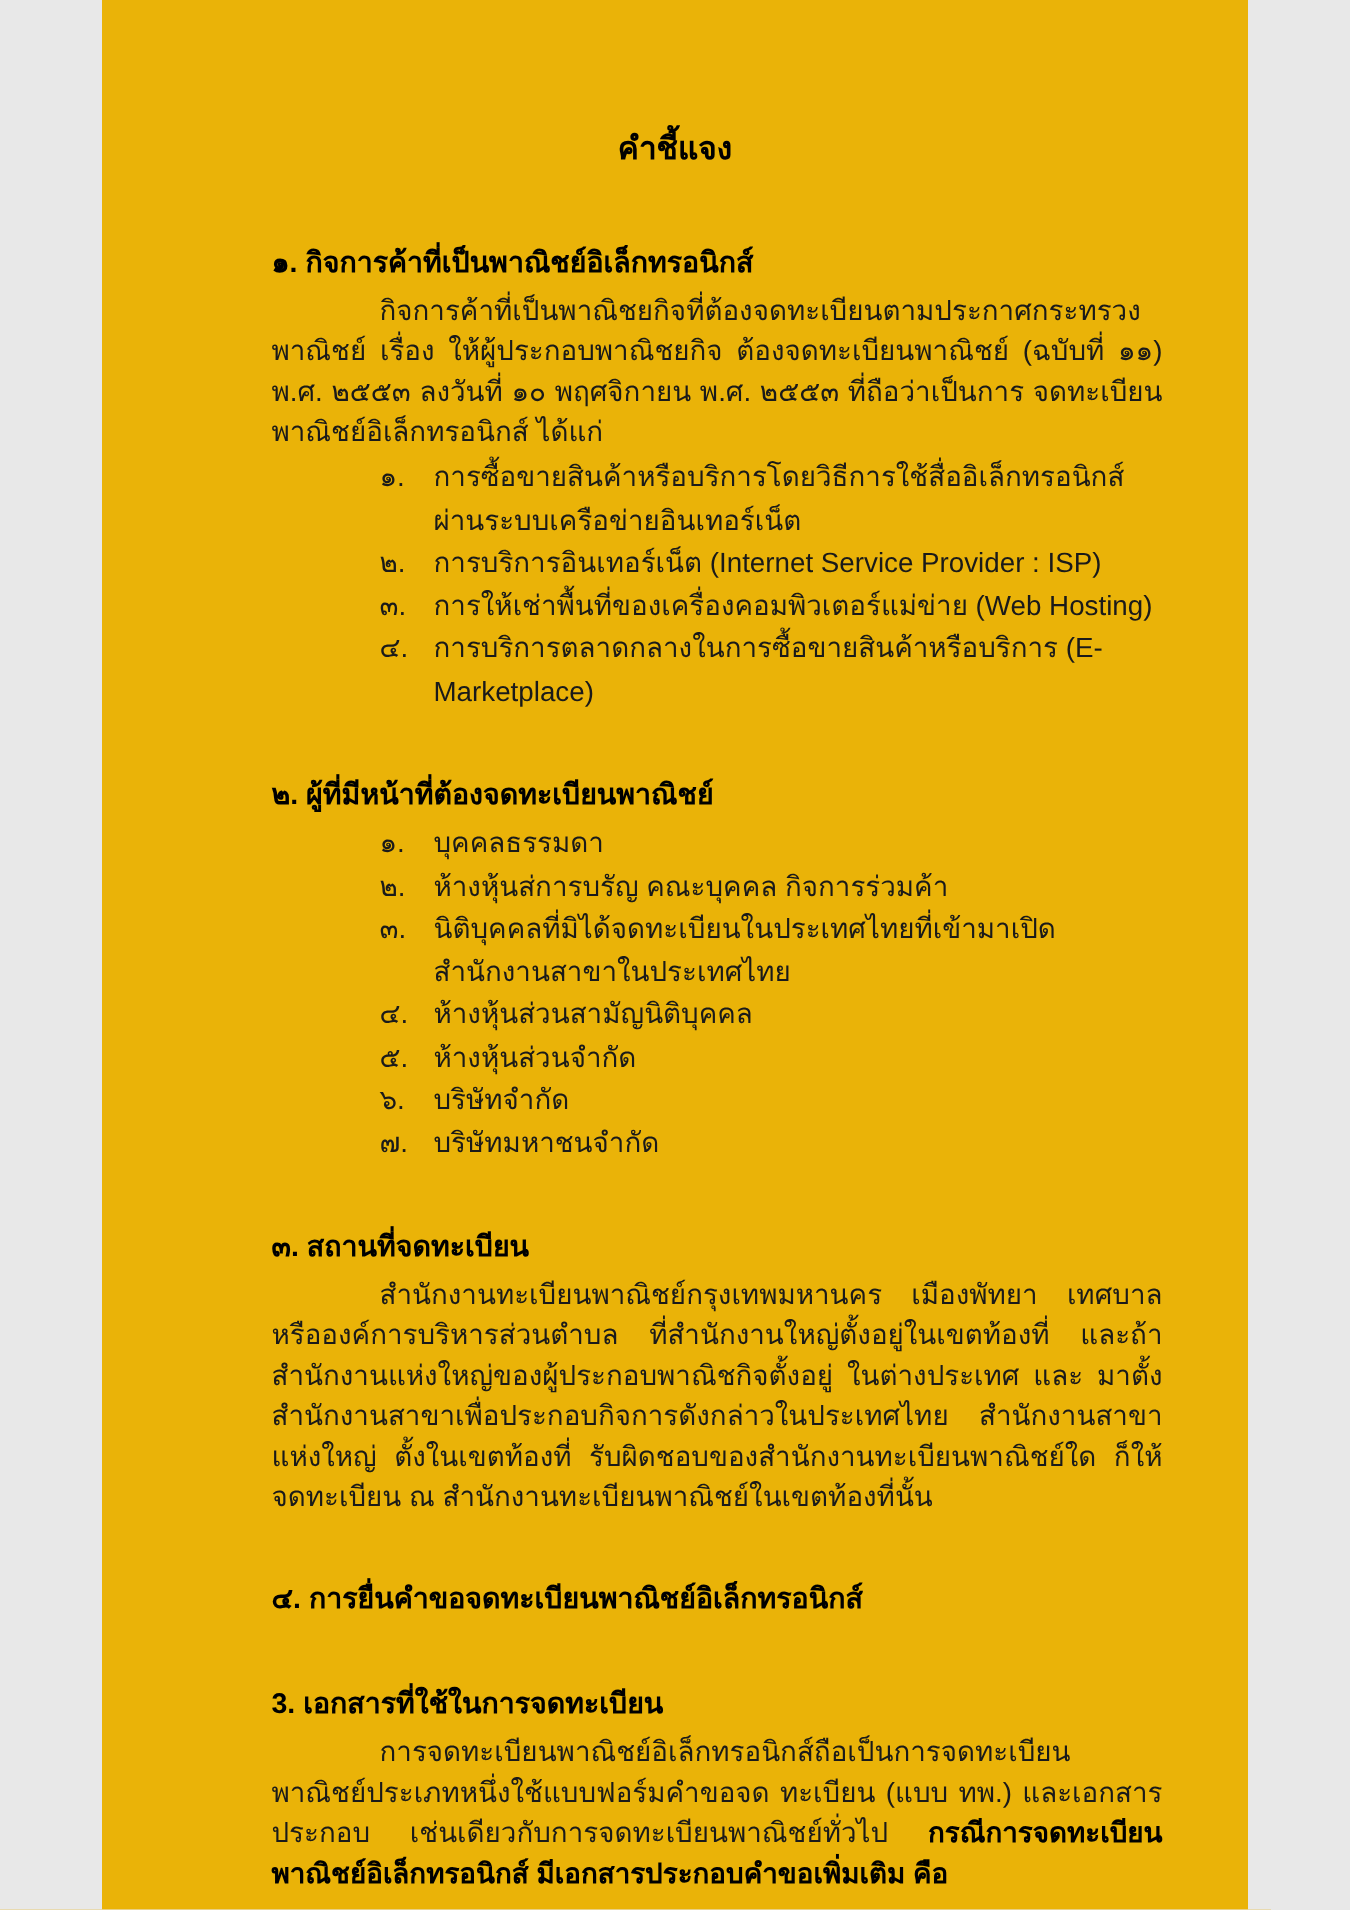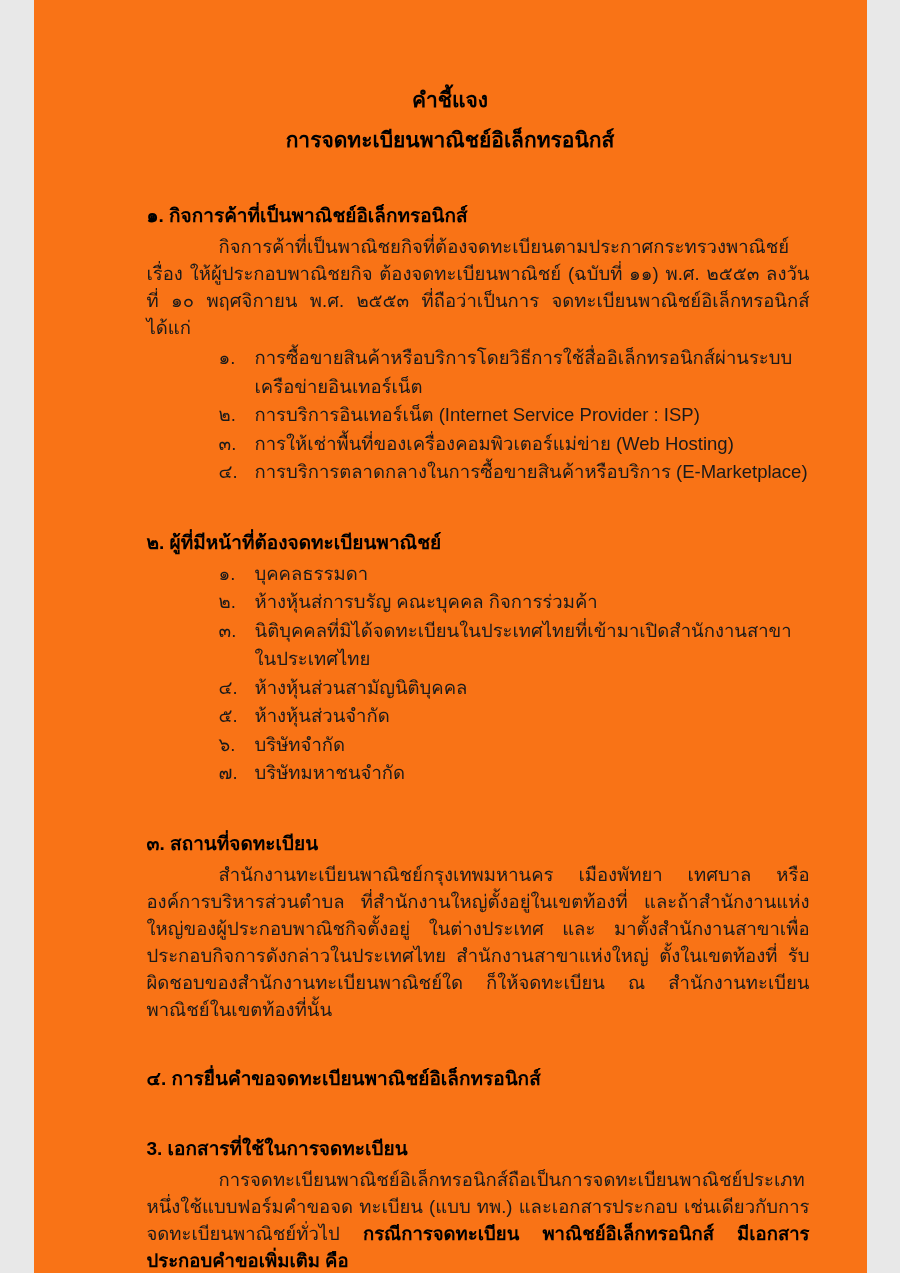--- a/index.html
+++ b/index.html
@@ -1,24 +1,24 @@
 <!DOCTYPE html>
 <html lang="th"><head>
 <meta charset="utf-8">
 <style>
   html, body {
     margin: 0;
     padding: 0;
     background: #e8e8e8;
   }
   .page {
-    width: 833px;
+    width: 764px;
     height: 1273px;
     margin: 0 auto;
-    background: #f97316;
+    background: #eab308;
     box-sizing: border-box;
     font-family: "Liberation Sans", "DejaVu Sans", sans-serif;
     color: #1a1a1a;
     position: relative;
     overflow: hidden;
   }
   .doc-title {
     padding-top: 80px;
     text-align: center;
     font-weight: 700;
@@ -60,21 +60,20 @@
   }
   .li-text { flex: 1; }
 </style>
 </head>
 <body>
 
 <div class="page">
 
   <div class="doc-title">
     <span class="tline">คำชี้แจง</span>
-    <span class="tline">การจดทะเบียนพาณิชย์อิเล็กทรอนิกส์</span>
   </div>
 
   <div class="content">
 
     <section>
       <h2 class="sec-heading">๑. กิจการค้าที่เป็นพาณิชย์อิเล็กทรอนิกส์</h2>
       <p class="par">กิจการค้าที่เป็นพาณิชยกิจที่ต้องจดทะเบียนตามประกาศกระทรวงพาณิชย์ เรื่อง ให้ผู้ประกอบพาณิชยกิจ ต้องจดทะเบียนพาณิชย์ (ฉบับที่ ๑๑) พ.ศ. ๒๕๕๓ ลงวันที่ ๑๐ พฤศจิกายน พ.ศ. ๒๕๕๓ ที่ถือว่าเป็นการ จดทะเบียนพาณิชย์อิเล็กทรอนิกส์  ได้แก่</p>
       <div class="list">
         <div class="li">
           <span class="li-num">๑.</span>

